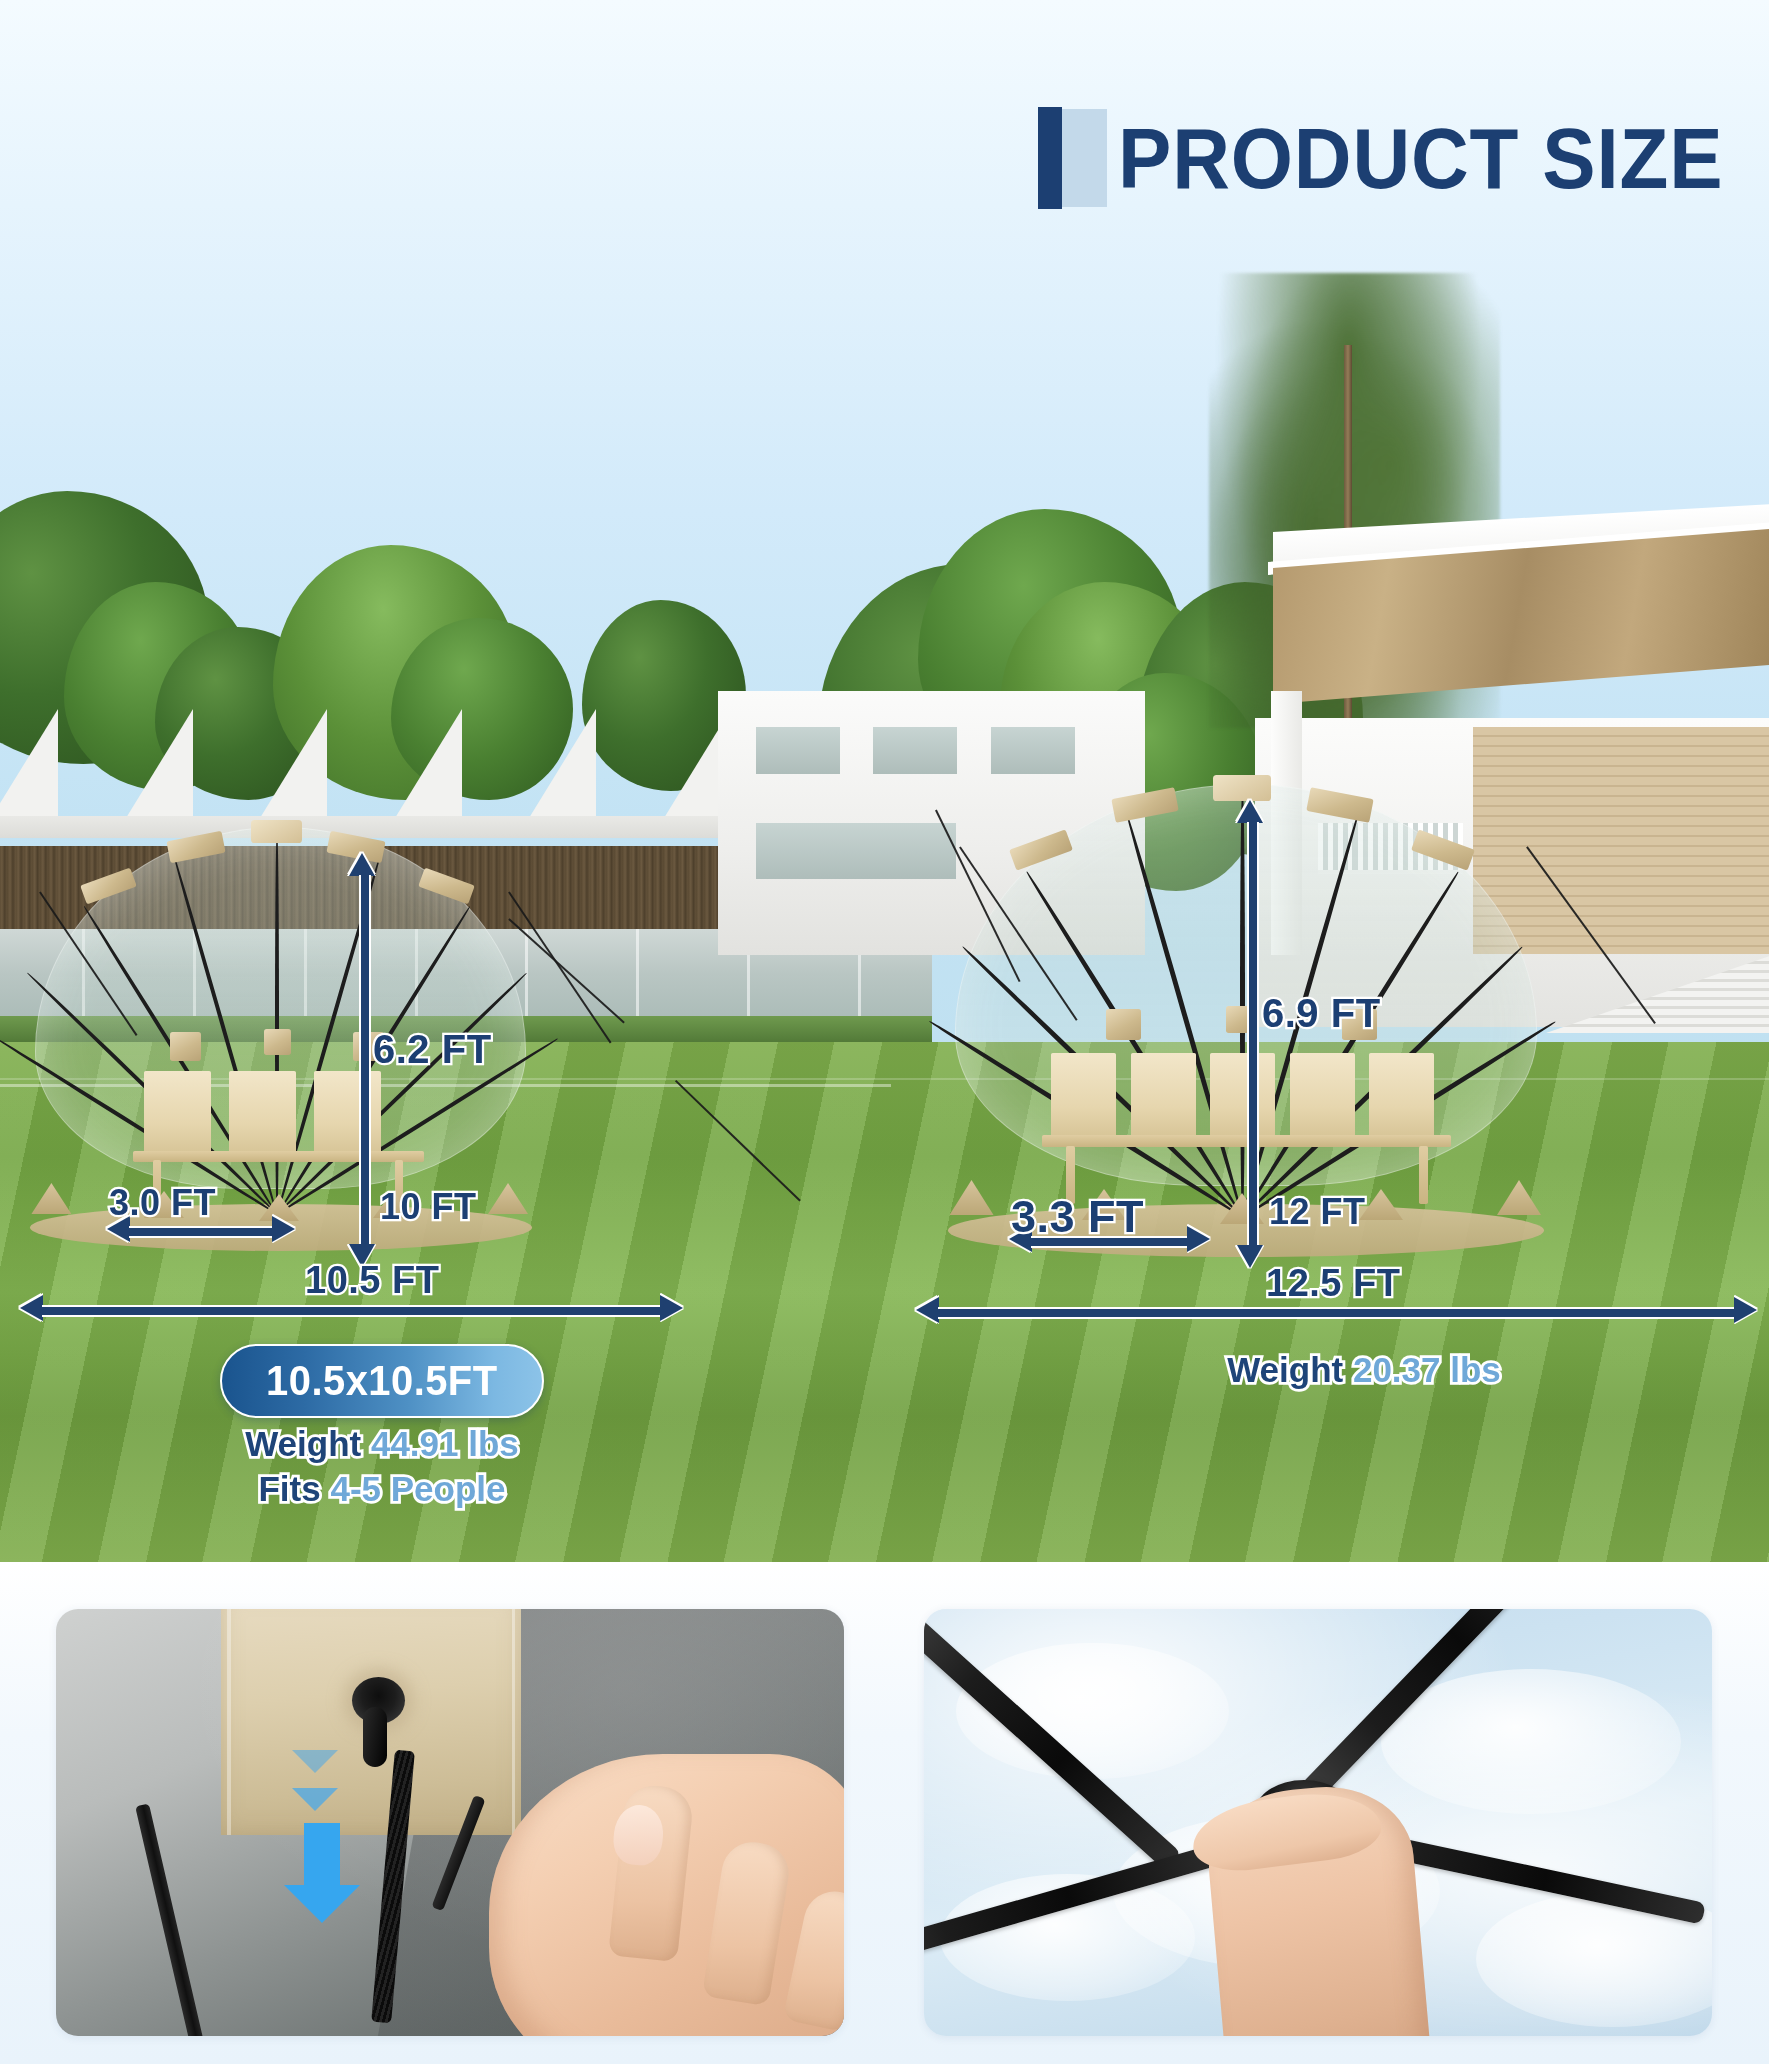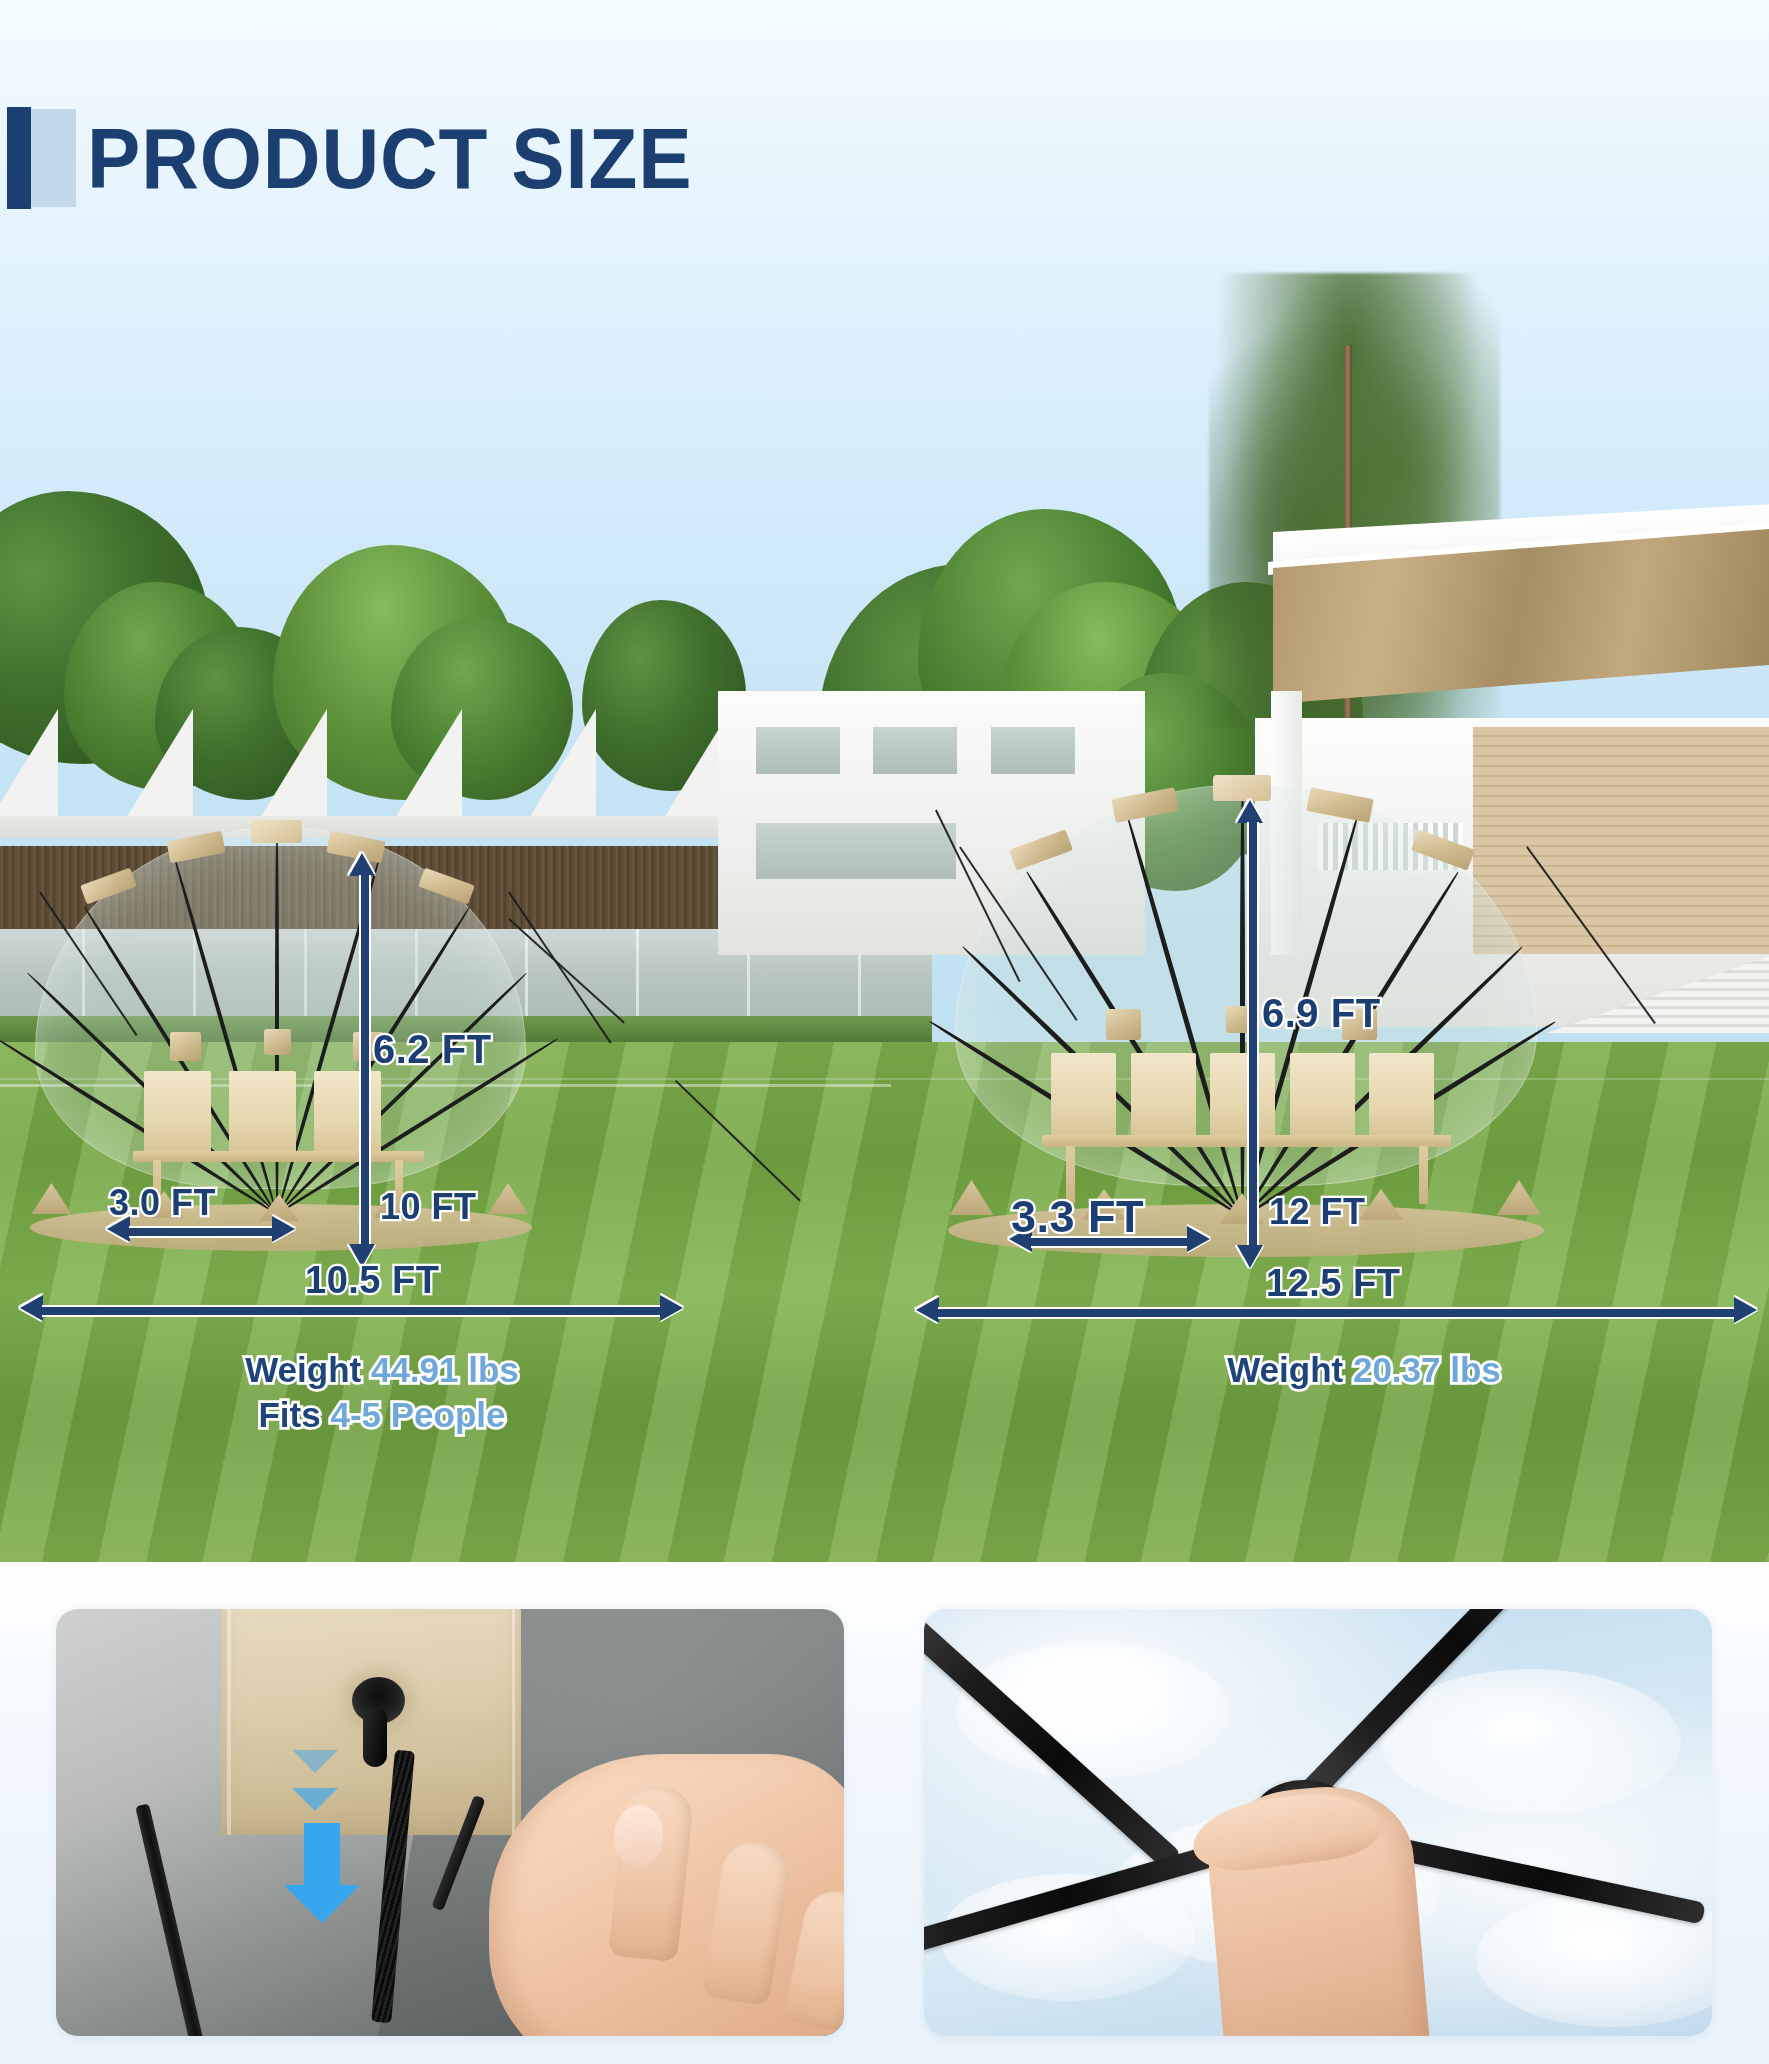--- a/index.html
+++ b/index.html
@@ -225,21 +225,21 @@
   .head.right { border-top:13.6px solid transparent; border-bottom:13.6px solid transparent; border-left:23.6px solid #1f4070;
                 filter:drop-shadow(1.8px 0 0 #fff) drop-shadow(0 -1.8px 0 #fff) drop-shadow(0 1.8px 0 #fff); }
   .head.up    { border-left:13.6px solid transparent; border-right:13.6px solid transparent; border-bottom:23.6px solid #1f4070;
                 filter:drop-shadow(0 -1.8px 0 #fff) drop-shadow(-1.8px 0 0 #fff) drop-shadow(1.8px 0 0 #fff); }
   .head.down  { border-left:13.6px solid transparent; border-right:13.6px solid transparent; border-top:23.6px solid #1f4070;
                 filter:drop-shadow(0 1.8px 0 #fff) drop-shadow(-1.8px 0 0 #fff) drop-shadow(1.8px 0 0 #fff); }
 
   
   .title-wrap {
     position:absolute; left:0; top:107px; width:1769px;
-    text-align:left; z-index:40;
+    text-align:right; z-index:40;
   }
   .title-inner { display:inline-block; position:relative; padding-left:87px; }
   .title-bar-lt {
     position:absolute; left:20px; top:1.8px; width:56px; height:98px;
     background:#c3d9ea;
   }
   .title-bar-dk {
     position:absolute; left:7.3px; top:0px; width:23.6px; height:102px;
     background:#1c3f72;
   }
@@ -646,20 +646,23 @@
   <div class="arrow-h" style="left:916px;top:1307px;">
     <div class="head left" style="left:0;top:-10px;"></div>
     <div class="arrow-line-h" style="left:22px;top:0;width:796px;"></div>
     <div class="head right" style="left:818px;top:-10px;"></div>
   </div>
   <div class="dim-label" style="left:1266px;top:1262px;font-size:38px;">
     <span>12.5 FT</span>
   </div>
 
   <div class="badge-group" style="left:91px;top:1344px;width:582px;">
+    <div class="pill">
+      <span class="pill-text">10.5x10.5FT</span>
+    </div>
     <div class="spec-line">
       <span class="k">Weight</span>
       <span class="v">44.91 lbs</span>
     </div>
     <div class="spec-line">
       <span class="k">Fits</span>
       <span class="v">4-5 People</span>
     </div>
   </div>
 

